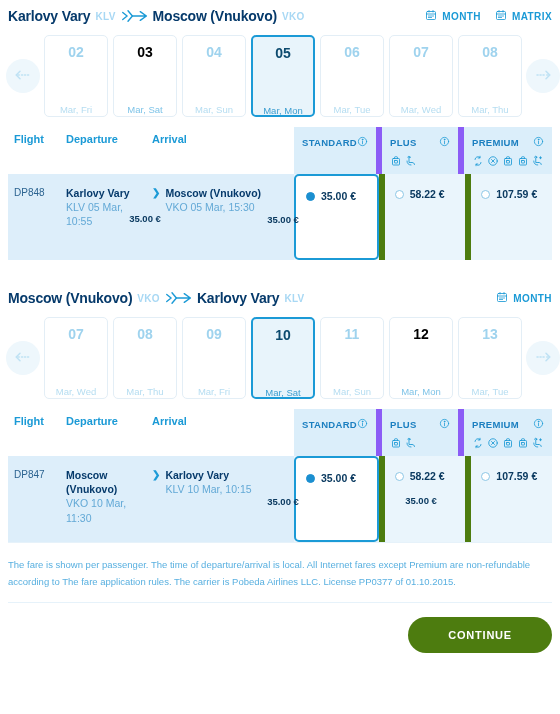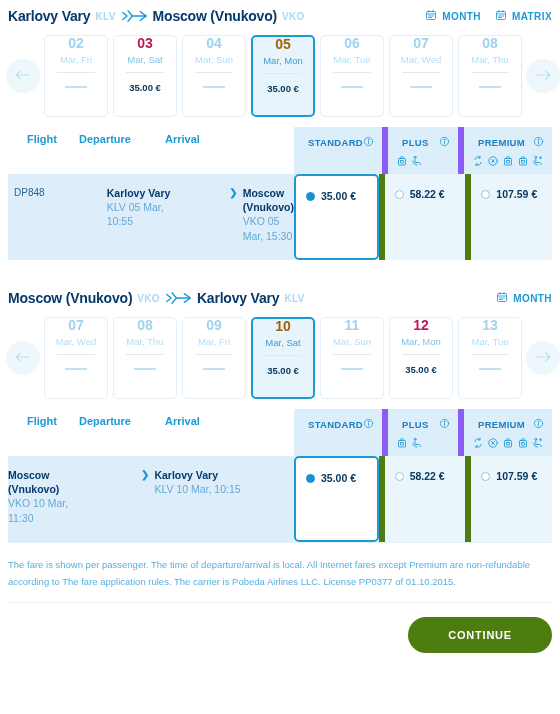--- a/index.html
+++ b/index.html
@@ -43,62 +43,62 @@
     width: 34px; height: 34px; border-radius: 50%;
     background: #eef7fc; flex: none;
     display: flex; align-items: center; justify-content: center;
     cursor: pointer;
   }
   .date-cells { display: flex; flex: 1; gap: 5px; justify-content: center; }
   .date-cell {
     width: 64px; height: 82px; border: 1px solid #e3eef6;
     border-radius: 5px; background: #fff;
     display: flex; flex-direction: column; align-items: center;
-    cursor: pointer; position: relative;
+    padding-top: 9px; cursor: pointer; position: relative; gap: 41px;
   }
   .date-cell .dnum { font-size: 14px; font-weight: bold; color: #1b9ad6; line-height: 1.05; }
   .date-cell .dlab { font-size: 9.5px; color: #7fc4e8; margin-top: 3px; }
   .date-cell .sep {
     width: 38px; height: 1px; background: #dbeaf4; margin: 7px 0 0 0;
   }
   .date-cell .price {
     font-size: 9.5px; font-weight: bold; color: #0b3a60; margin-top: 9px;
   }
   .date-cell .dash { width: 22px; height: 2px; background: #bfe2f4; margin-top: 13px; }
   .date-cell.dim .dnum { color: #9fd3ee; }
   .date-cell.dim .dlab { color: #b5ddf1; }
   .date-cell.active {
     border: 2px solid #1b9ad6; background: #e8f4fb;
     border-radius: 5px;
   }
-  .date-cell.active .dnum { color: #a16207; }
+  .date-cell.active .dnum { color: #0c4a6e; }
   .date-cell.active .dlab { color: #3d9ed0; }
-  .date-cell.has-price .dnum { color: #be185d; }
+  .date-cell.has-price .dnum { color: #000000; }
 
   
   .flight-block { padding: 0 8px; }
   .fhead { display: flex; }
   .fhead-left {
     display: flex; padding: 6px 0 8px 0; flex: none; width: 286px;
   }
   .th { font-size: 11px; font-weight: bold; color: #1b9ad6; }
-  .th.flight { width: 58px; padding-left: 6px; margin-left: 13px; }
+  .th.flight { width: 58px; padding-left: 6px; }
   .th.dep { width: 86px; }
   .th.arr { }
   .fare-head { display: flex; flex: 1; }
   .fare-col-head {
     flex: 1; background: #dbeefa; padding: 6px 8px 5px 8px;
   }
   .fare-col-head + .fare-col-head { border-left: 6px solid #8b5cf6; }
   .fare-title-row { display: flex; align-items: center; justify-content: space-between; }
-  .fare-title { font-size: 9.5px; font-weight: bold; color: #1b7fc0; letter-spacing: .3px; margin-left: 6px; }
+  .fare-title { font-size: 9.5px; font-weight: bold; color: #1b7fc0; letter-spacing: .3px; }
   .fare-icons { display: flex; align-items: center; gap: 3px; margin-top: 3px; height: 15px; }
 
   .fbody { display: flex; background: #ddeefa; }
-  .fbody-left { width: 286px; flex: none; display: flex; padding: 12px 0 14px 0; gap: 47px; }
+  .fbody-left { width: 286px; flex: none; display: flex; padding: 12px 0 14px 0; }
   .td { font-size: 10.5px; line-height: 1.35; }
   .td.flight { width: 58px; padding-left: 6px; color: #2b6390; font-size: 10px; }
   .td.dep { width: 86px; }
   .td.arr { flex: 1; display: flex; gap: 5px; }
   .city-strong { font-weight: bold; color: #063a6b; font-size: 10.5px; }
   .city-sub { color: #63a9d6; font-size: 10.5px; margin-top: 48px; }
   .chev { color: #1b9ad6; font-weight: bold; font-size: 10px; line-height: 1.4; }
 
   .fare-body { display: flex; flex: 1; background: #eaf5fc; }
   .fare-cell {
@@ -510,20 +510,21 @@
                       <path d="M13.5 15c3 0 5 1.5 5 4"></path>
                       <path d="M3.5 12c0 5 3 8 8 8"></path>
                       <path d="M17 3.5v4M15 5.5h4"></path>
                     </svg></span>
                 </div>
               </div>
             </div>
           </div>
           <div class="fbody">
             <div class="fbody-left">
+              <span class="td flight">DP847</span>
               <span class="td dep"><span class="city-strong">Moscow (Vnukovo)</span><br><span class="city-sub">VKO 10 Mar, 11:30</span></span>
               <span class="td arr">
                 <span class="chev">❯</span>
                 <span><span class="city-strong">Karlovy Vary</span><br><span class="city-sub">KLV 10 Mar, 10:15</span></span>
               </span>
             </div>
             <div class="fare-body">
               <div class="fare-cell selected">
                 <span class="radio-row">
                   <span class="radio on"></span>

